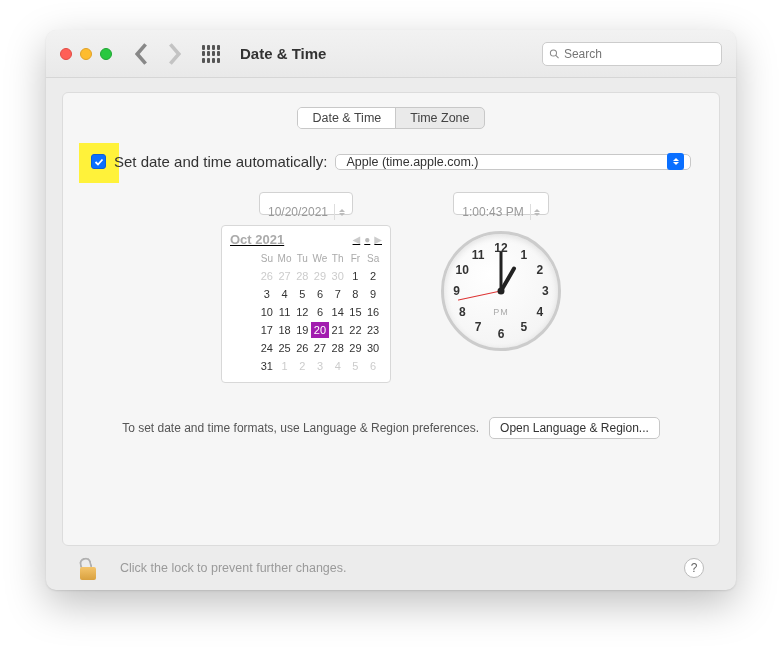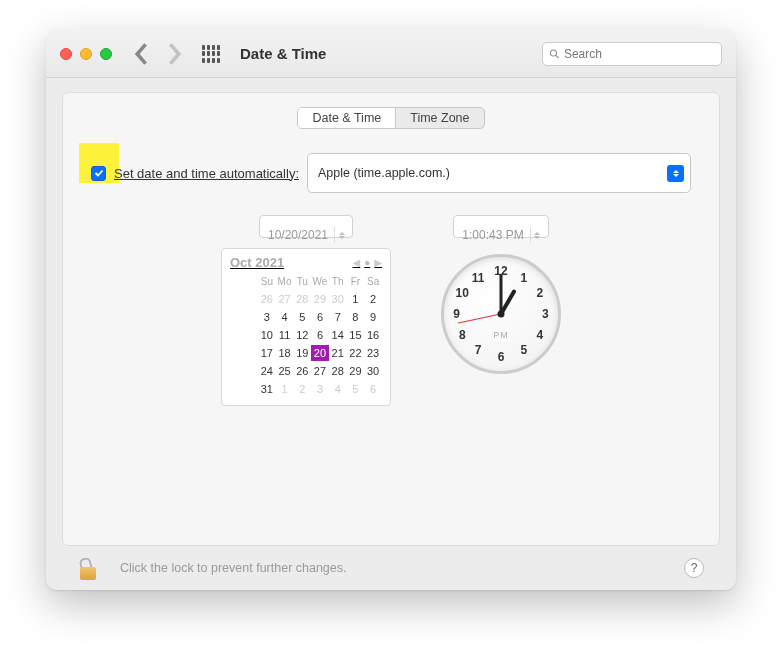--- a/index.html
+++ b/index.html
@@ -64,25 +64,25 @@
     border: 4px solid #fff23a;
     z-index:0;
   }
   .chk {
     position:relative; z-index:1;
     width:15px; height:15px; border-radius:3px;
     background:#0a6fff; border:1px solid #0a5fd8;
     display:flex; align-items:center; justify-content:center;
   }
   .chk svg { width:10px; height:10px; color:#fff;}
-  .autolabel { font-size:13px; color:#333; z-index:1; position:relative;text-decoration:underline;}
+  .autolabel { font-size:15px; color:#333; z-index:1; position:relative;}
   .serverselect {
     flex:1; background:#fff; border:1px solid #c8c8c8; border-radius:5px;
     display:flex; align-items:center; padding:3px 6px 3px 10px; font-size:12.5px; color:#333;
-    justify-content:space-between; height:40px;
+    justify-content:space-between; height:16px;
   }
   .arrowbox {
     width:17px; height:17px; background:#0a6fff; border-radius:3px;
     display:flex; flex-direction:column; align-items:center; justify-content:center;
   }
   .arrowbox::before, .arrowbox::after { content:""; width:0; height:0; border-left:3px solid transparent; border-right:3px solid transparent;}
   .arrowbox::before { border-bottom:3px solid #fff; margin-bottom:1px;}
   .arrowbox::after { border-top:3px solid #fff;}
   
   .cols { display:flex; gap:50px; justify-content:center; }
@@ -287,20 +287,24 @@
             <div class="num" style="left:30%; top:18%">11</div>
             <div class="ampm">PM</div>
             <div class="hand hour"></div>
             <div class="hand min"></div>
             <div class="hand sec"></div>
             <div class="pivot"></div>
           </div>
         </div>
       </div>
 
+      <div class="hintrow">
+        <span>To set date and time formats, use Language &amp; Region preferences.</span>
+        <button class="openbtn">Open Language &amp; Region...</button>
+      </div>
     </div>
 
     <div class="footer">
       <div class="lock">
         <div class="shackle"></div>
           <div class="body"></div>
       </div>
       <span class="locktext">Click the lock to prevent further changes.</span>
       <div class="helpbtn">?</div>
     </div>

